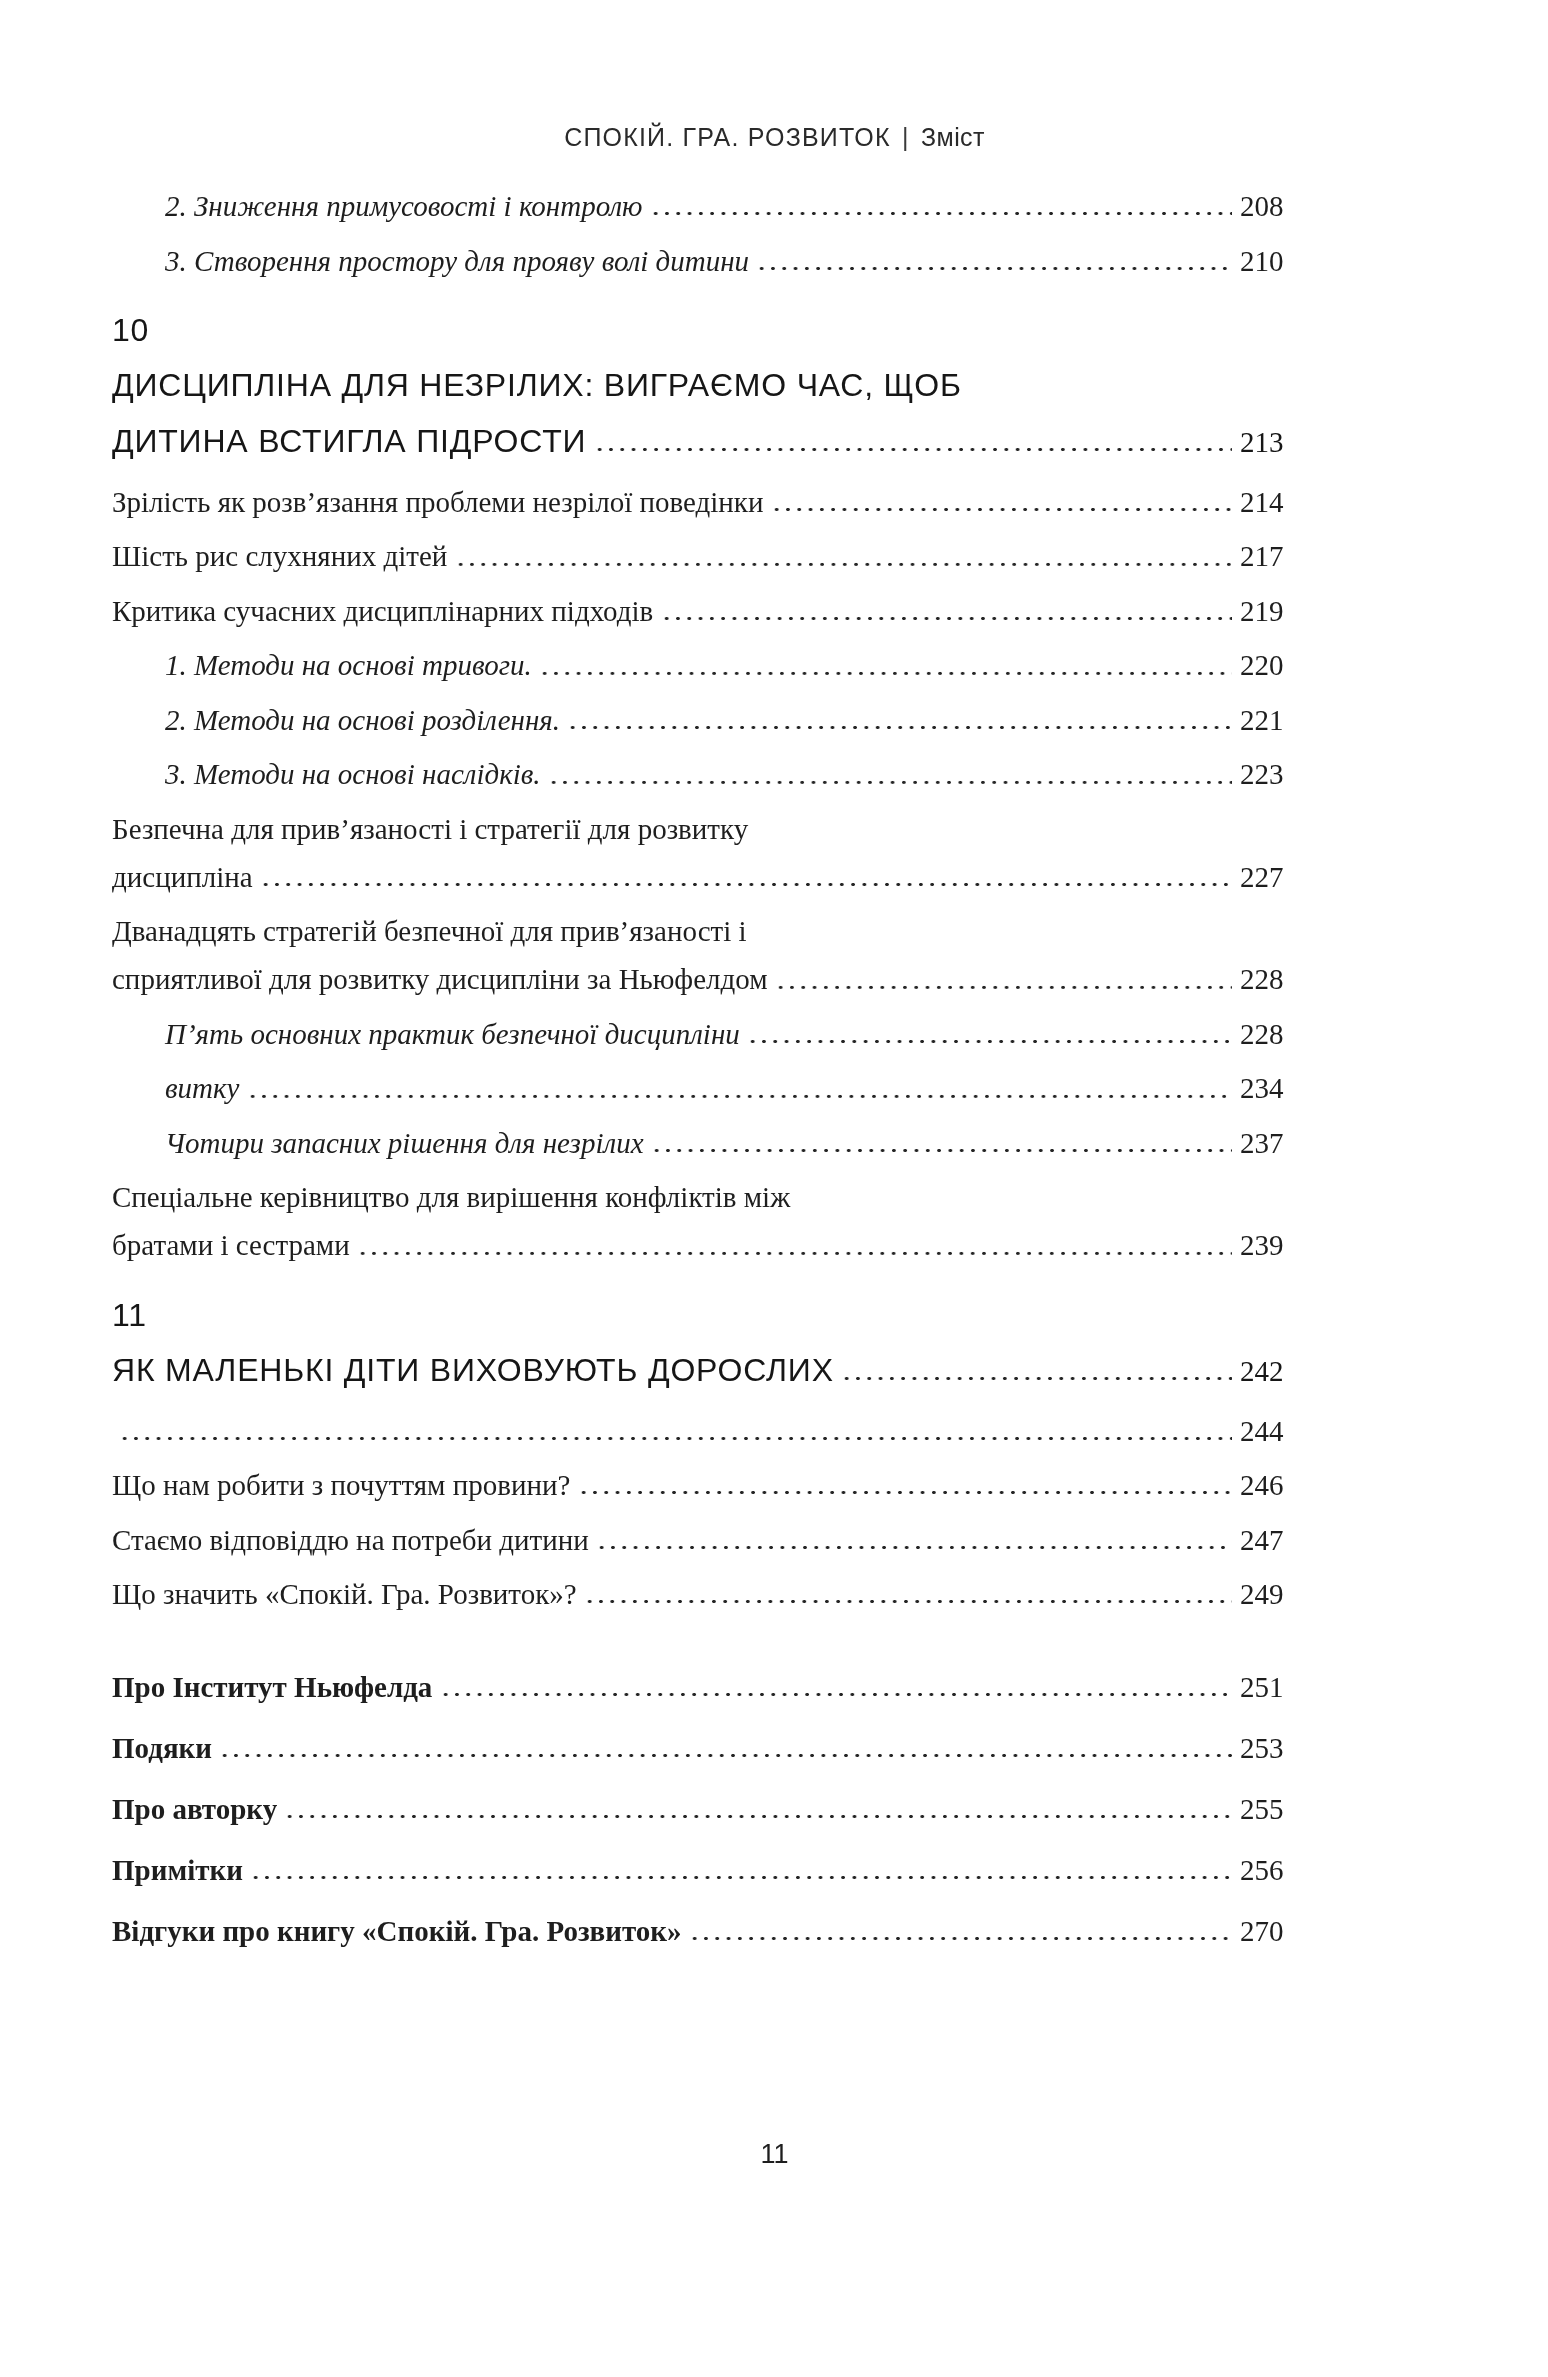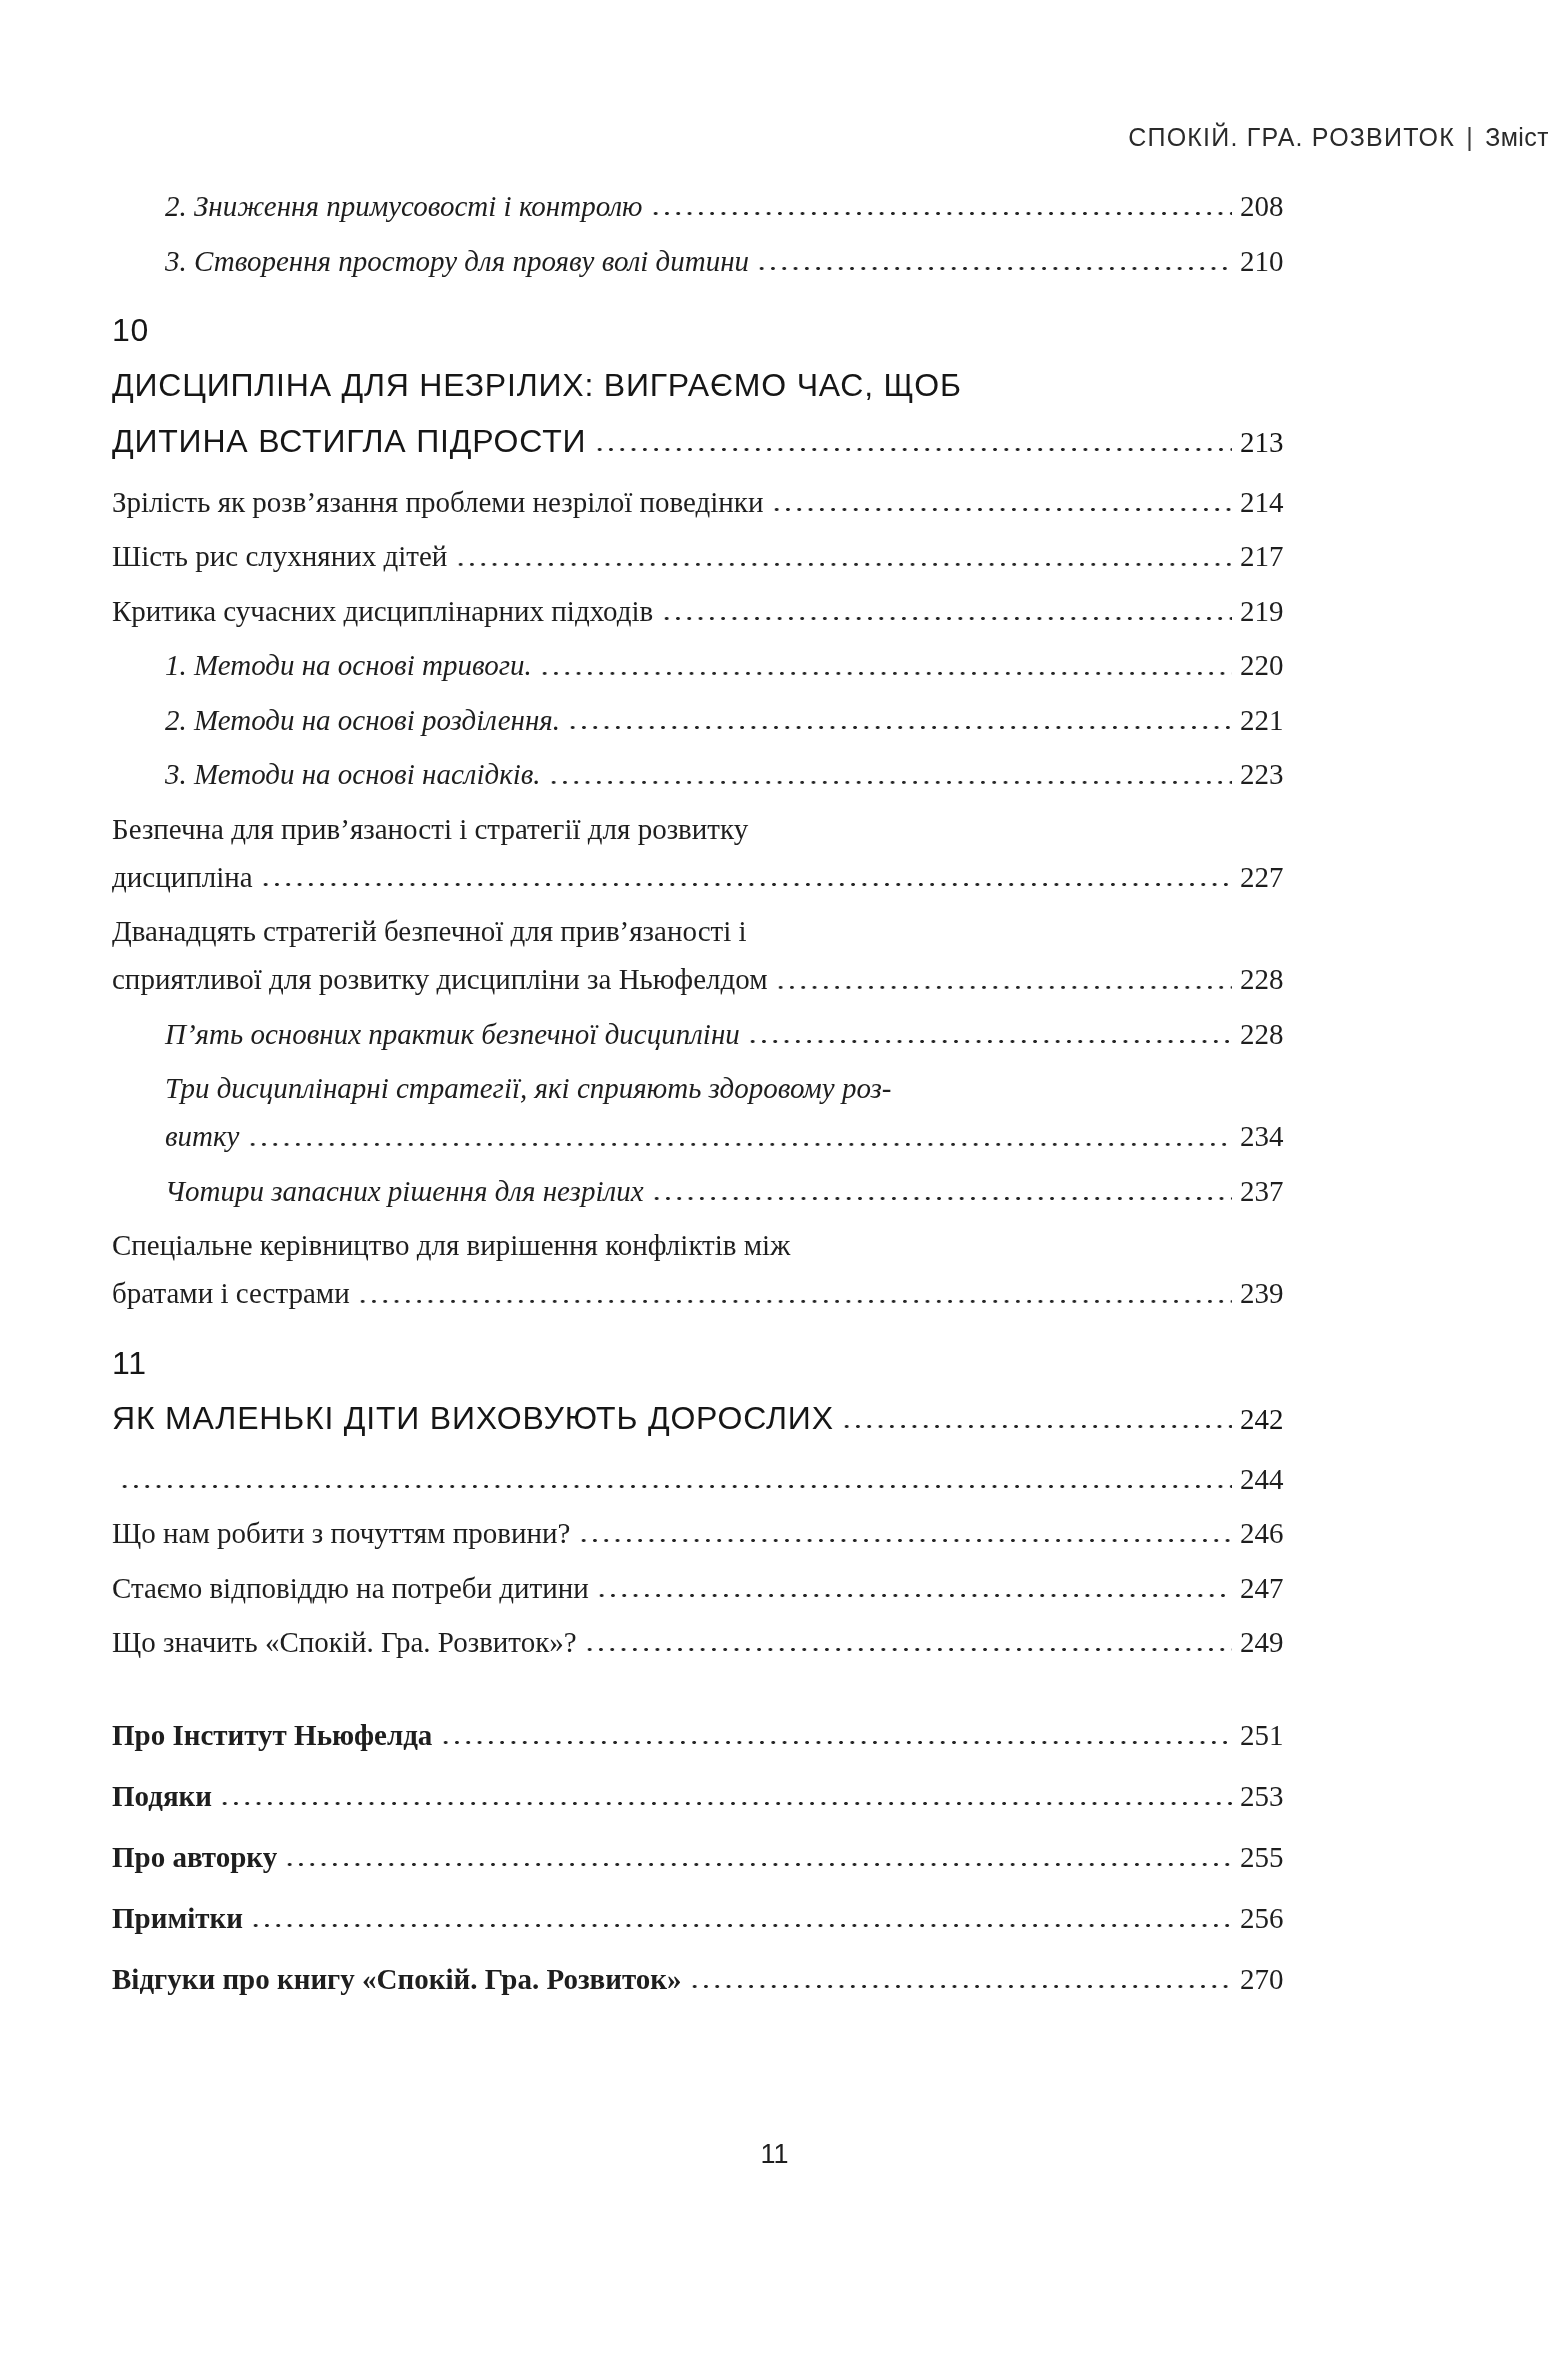--- a/index.html
+++ b/index.html
@@ -15,21 +15,21 @@
     color: #1e1e1e;
     font-family: "Liberation Serif", "DejaVu Serif", serif;
   }
 
   .sheet {
     padding-top: 121px;
   }
 
   
   .page-header {
-    text-align: right;
+    text-align: center;
     font-family: "Liberation Sans", "DejaVu Sans", sans-serif;
     font-size: 25px;
     letter-spacing: 1.2px;
     color: #2a2a2a;
     line-height: 32px;
   }
   .page-header .separator {
     margin: 0 11.3px;
     color: #3a3a3a;
     font-weight: 300;
@@ -216,23 +216,20 @@
       </div>
       <div class="entry sub-italic">
         <div class="row">
           <span class="title-text">П’ять основних практик безпечної дисципліни</span>
           <span class="leader"></span>
           <span class="page-num">228</span>
         </div>
       </div>
       <div class="entry sub-italic">
         <div class="row">
-          <span class="title-text">Три дисциплінарні стратегії, які сприяють здоровому роз-</span>
-        </div>
-        <div class="row">
           <span class="title-text">витку</span>
           <span class="leader"></span>
           <span class="page-num">234</span>
         </div>
       </div>
       <div class="entry sub-italic">
         <div class="row">
           <span class="title-text">Чотири запасних рішення для незрілих</span>
           <span class="leader"></span>
           <span class="page-num">237</span>

